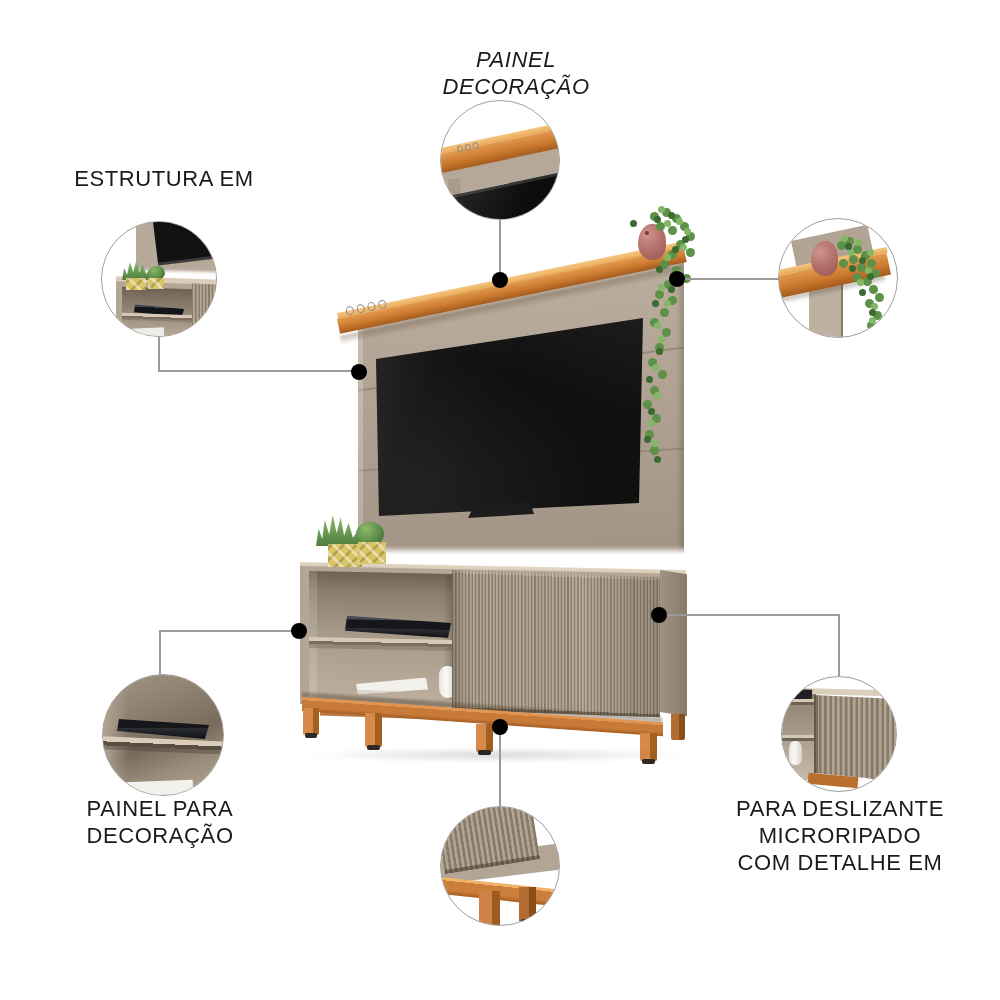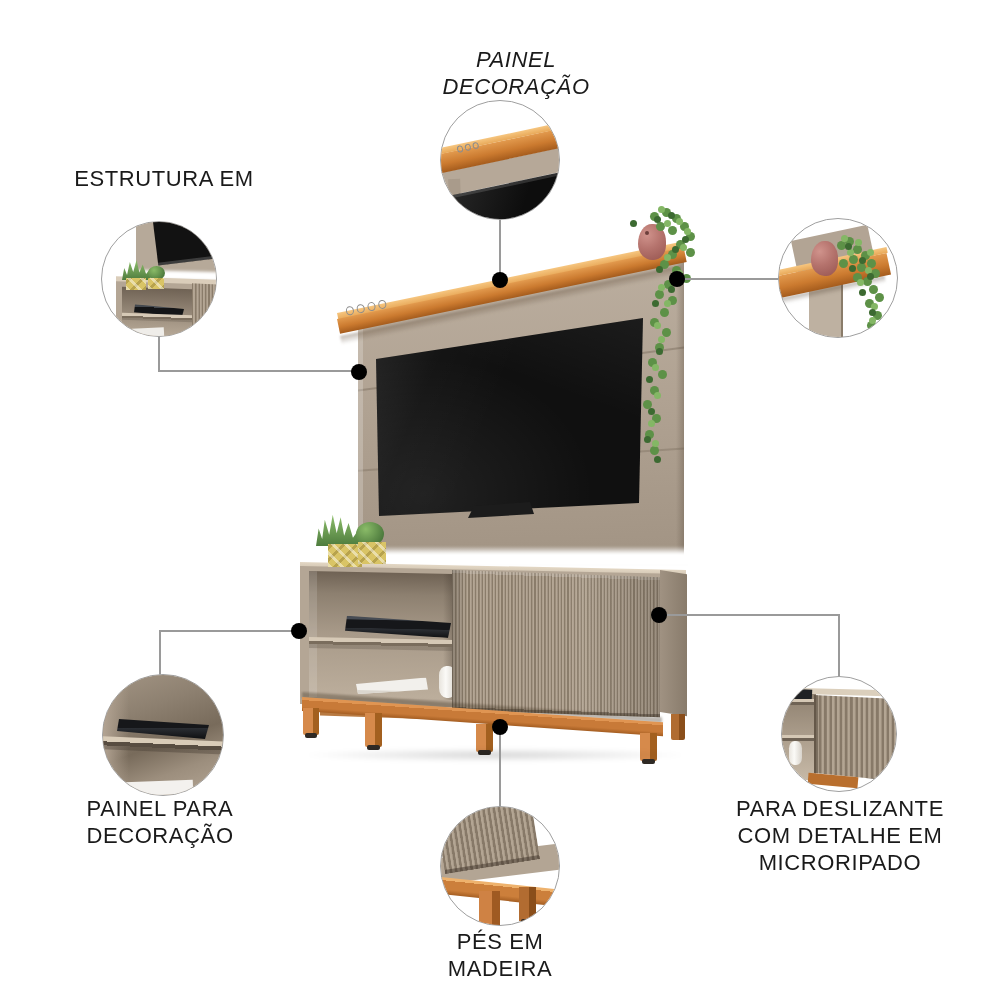--- a/index.html
+++ b/index.html
@@ -402,23 +402,19 @@
     <div>PAINEL</div>
     <div>DECORAÇÃO</div>
   </div>
   <div class="label lab-estrutura">
     <div>ESTRUTURA EM</div>
   </div>
   <div class="label lab-nichos">
     <div>PAINEL PARA</div>
     <div>DECORAÇÃO</div>
   </div>
-  <div class="label lab-pes">
-    <div>PÉS EM</div>
-    <div>MADEIRA</div>
-  </div>
   <div class="label lab-porta">
     <div>PARA DESLIZANTE</div>
+    <div>MICRORIPADO</div>
     <div>COM DETALHE EM</div>
-    <div>MICRORIPADO</div>
   </div>
 
 </div>
 
 </body></html>

